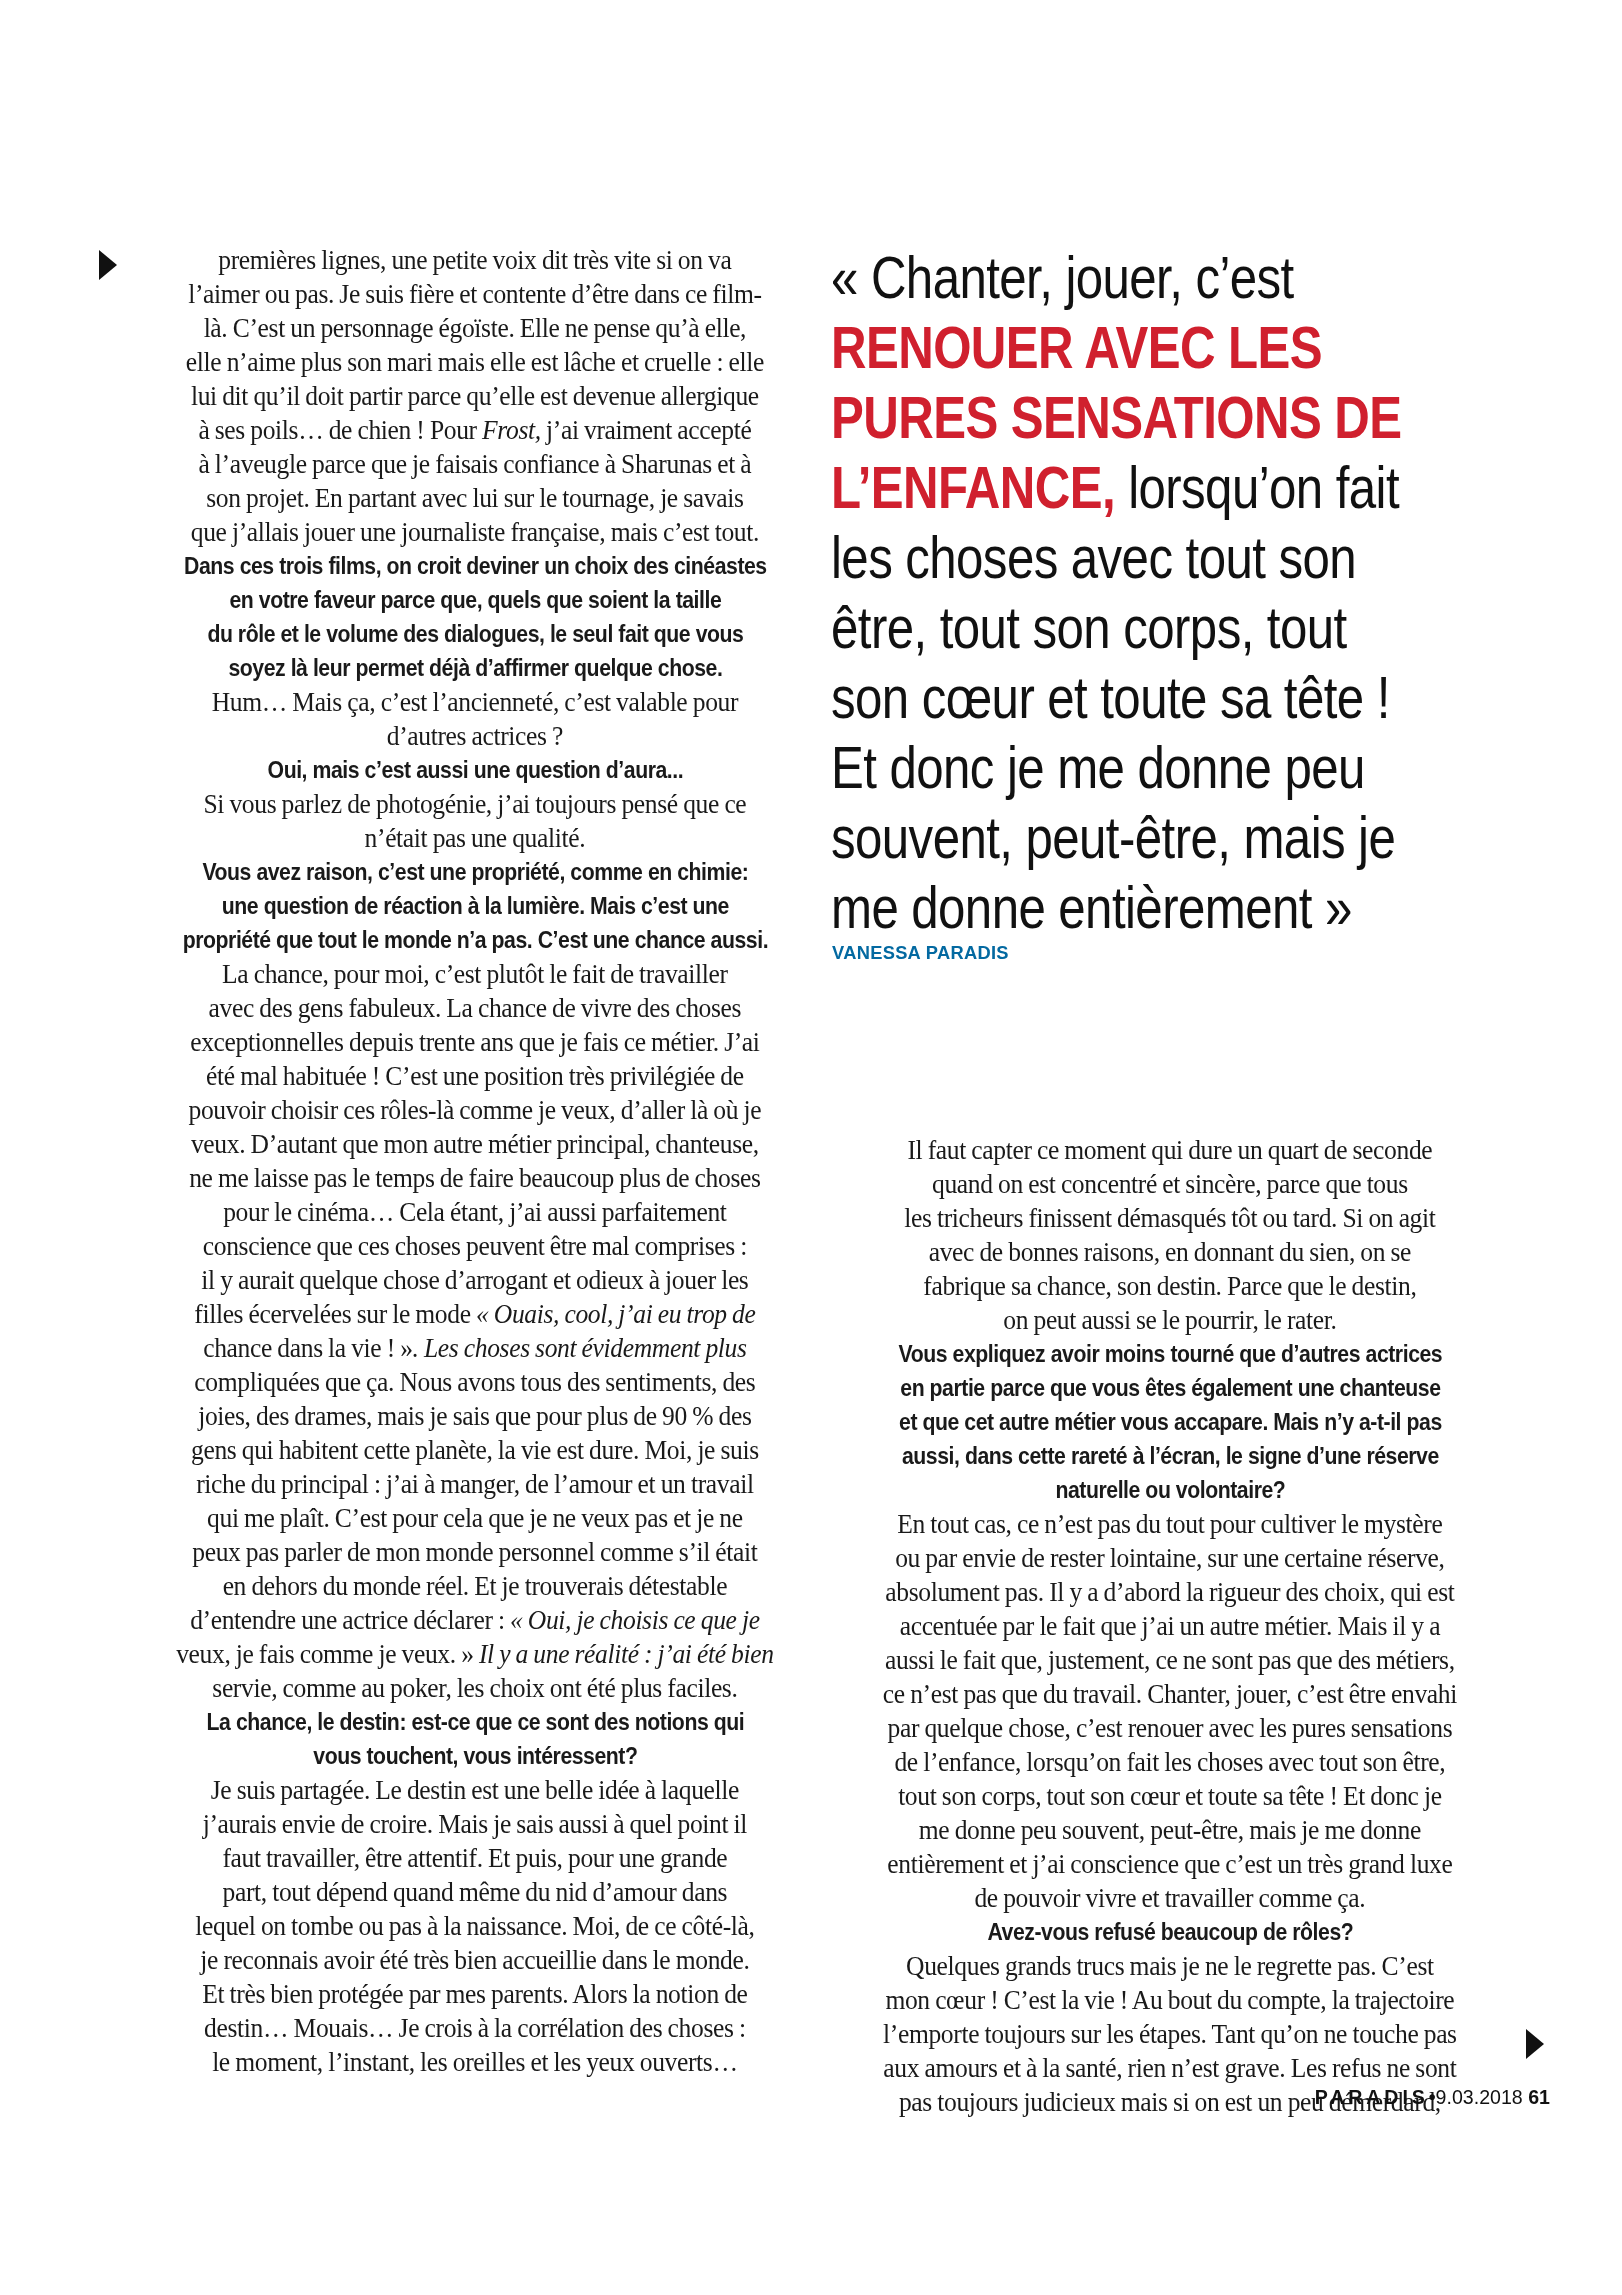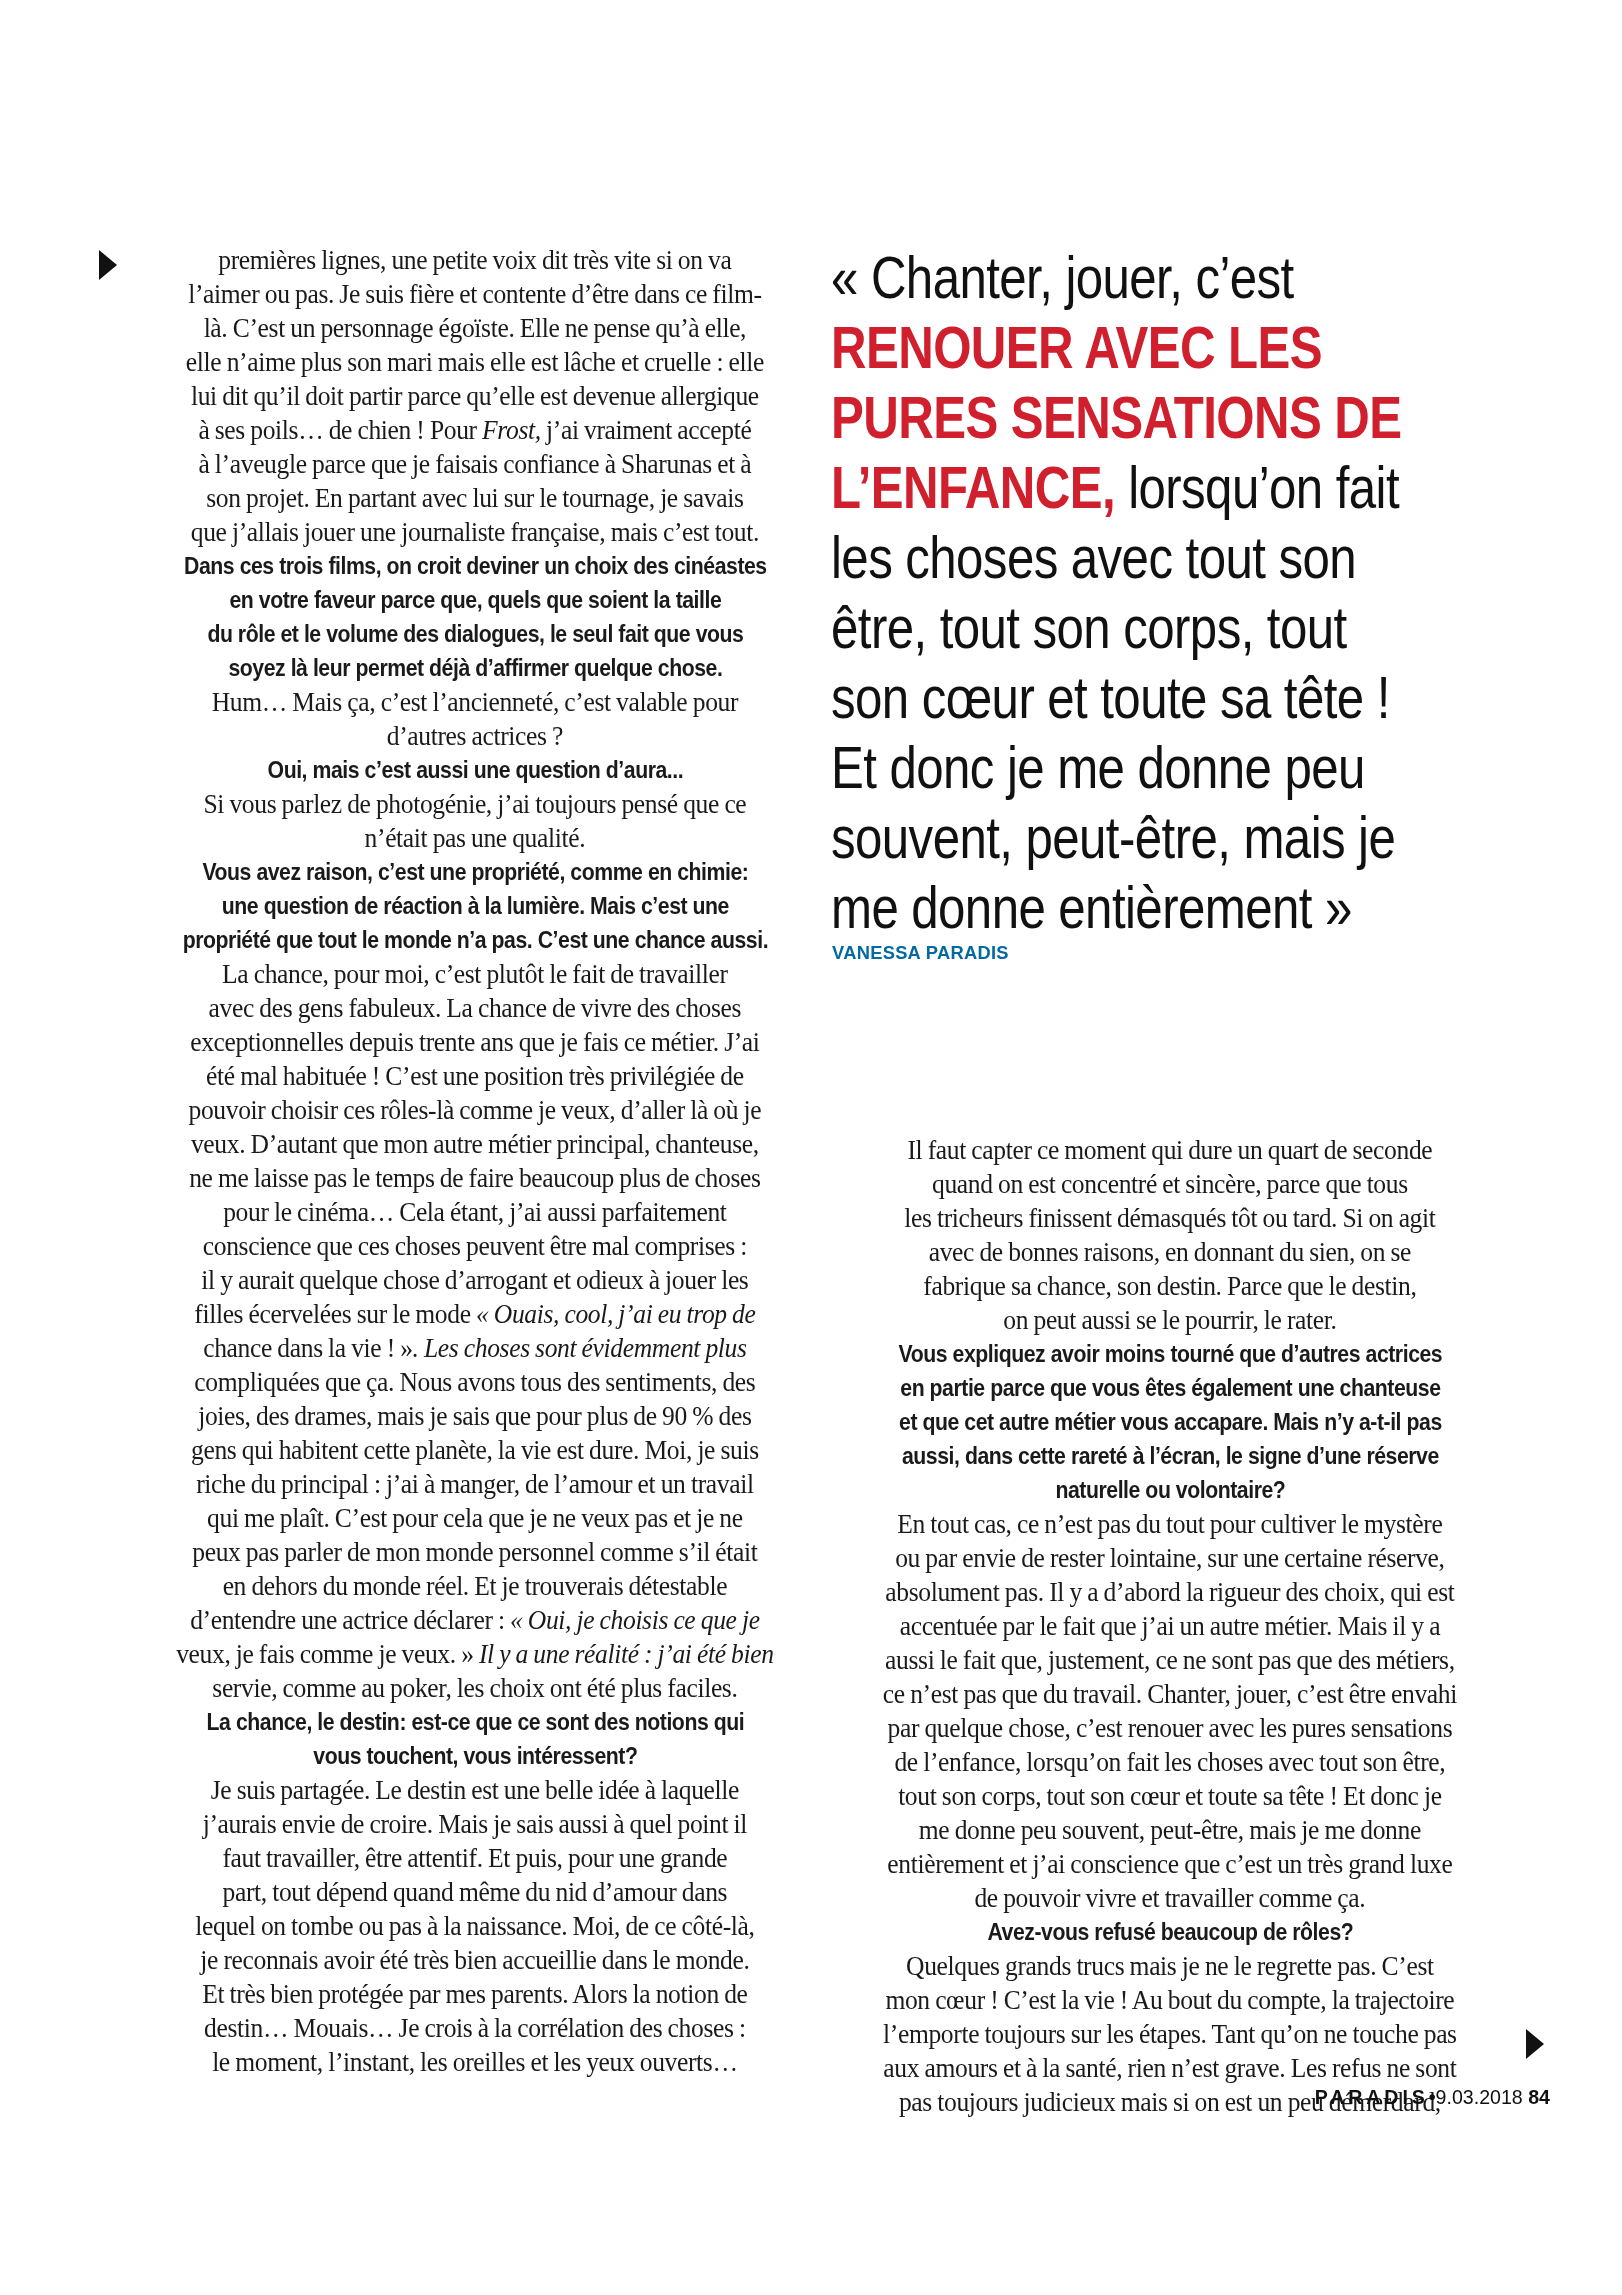--- a/index.html
+++ b/index.html
@@ -169,15 +169,15 @@
       <span class="line">l’emporte toujours sur les étapes. Tant qu’on ne touche pas</span>
       <span class="line">aux amours et à la santé, rien n’est grave. Les refus ne sont</span>
       <span class="line">pas toujours judicieux mais si on est un peu démerdard,</span>
     </div>
   </div>
 
 <span class="marker marker-right"></span>
 
 <div class="footer">
   <span class="mag">PARADIS</span><span>•</span><span style="font-weight:normal;">9.03.2018</span>
-  <span>84</span>
+  <span>61</span>
 </div>
 
 
 </body></html>

